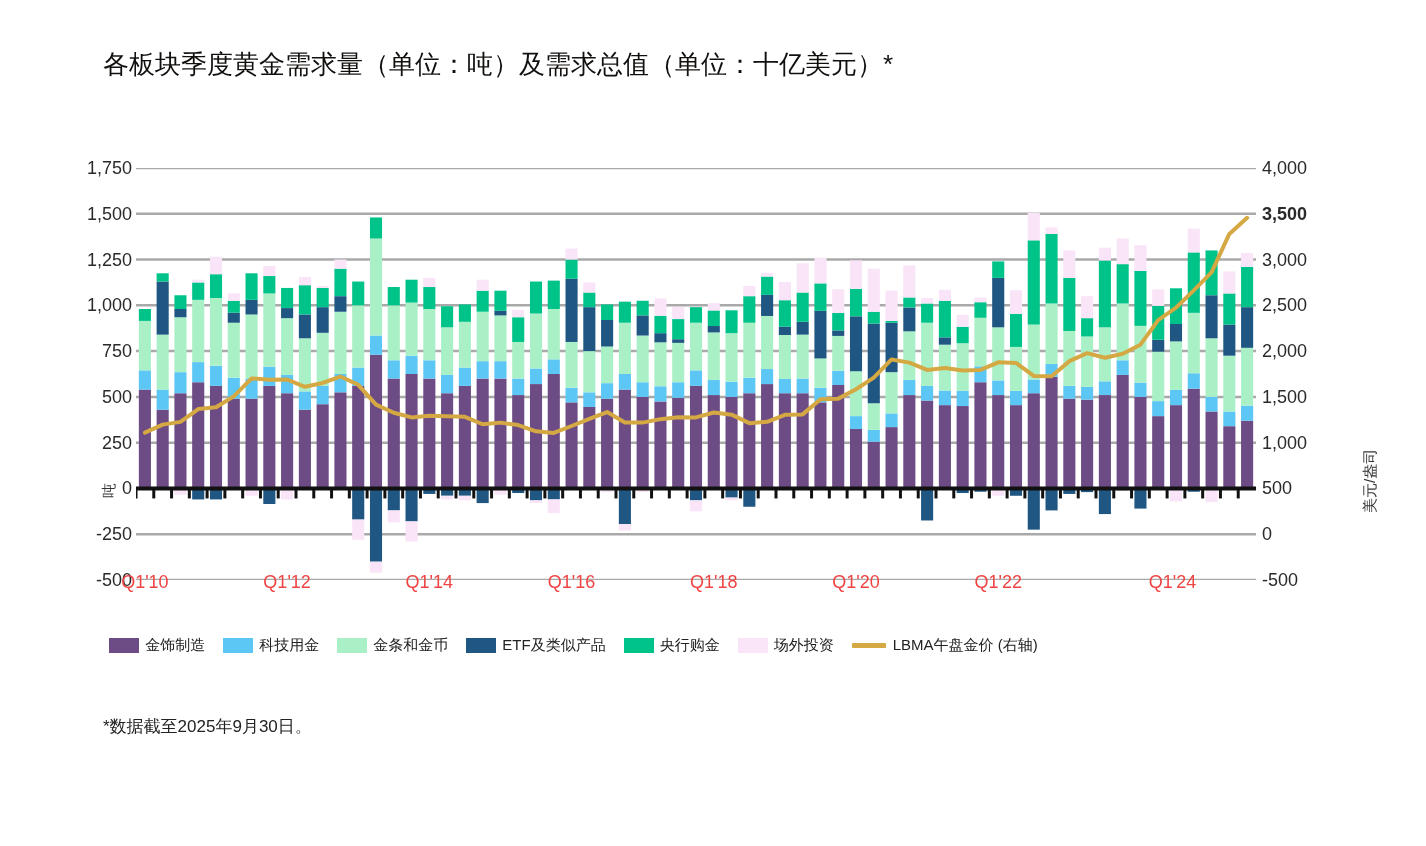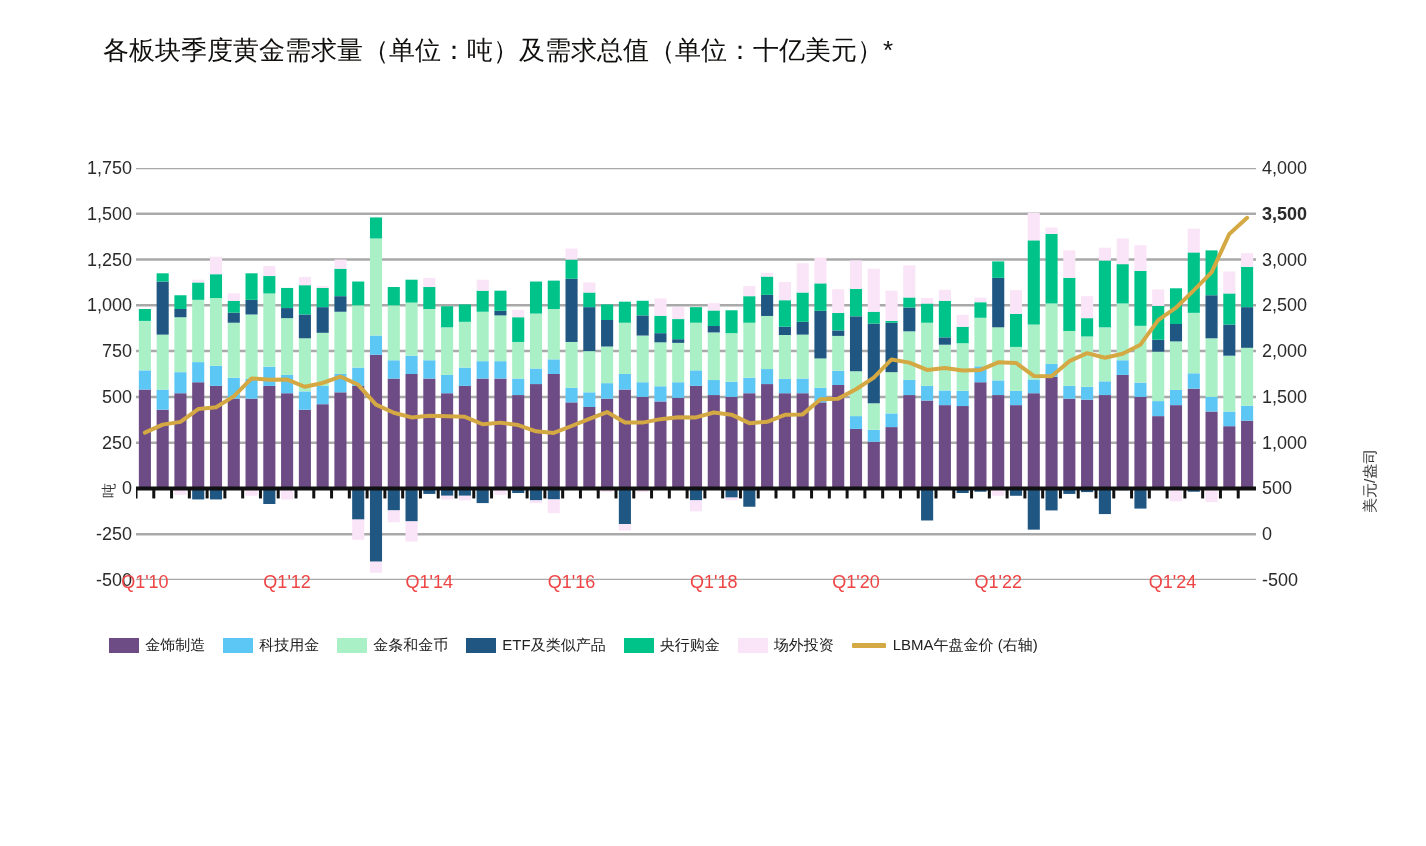--- a/index.html
+++ b/index.html
@@ -12,21 +12,21 @@
     overflow:hidden;
     position:relative;
   }
   #title-block { position:absolute; left:103px; top:26px; width:1250px; }
   #chart-title {
     font-size:30px; font-weight:bold; letter-spacing:-0.2px;
     color:#12100e; line-height:1.25; white-space:nowrap;
   }
   #chart-subtitle {
     font-size:26px; font-weight:400; color:#12100e;
-    line-height:1.3; margin-top:8px; white-space:nowrap;
+    line-height:1.3; margin-top:22px; white-space:nowrap;
   }
 
   #plot-wrap { position:absolute; left:0; top:168px; width:1426px; height:440px; }
 
   #ylabel-left {
     position:absolute; left:100px; top:330px;
     font-size:15px; color:#333;
     transform:rotate(-90deg); transform-origin:left top;
     white-space:nowrap;
   }
@@ -594,13 +594,14 @@
       <span class="legend-swatch" style="background: rgb(250, 228, 247);"></span>
       <span class="legend-label">场外投资</span>
     </div>
     <div class="legend-item">
       <span class="legend-line" style="background: rgb(212, 168, 67);"></span>
       <span class="legend-label">LBMA午盘金价 (右轴)</span>
     </div>
   </div>
 
 <div id="footnotes">
+  <div class="footnote">*数据截至2025年9月30日。</div>
 </div>
 
 </body></html>

